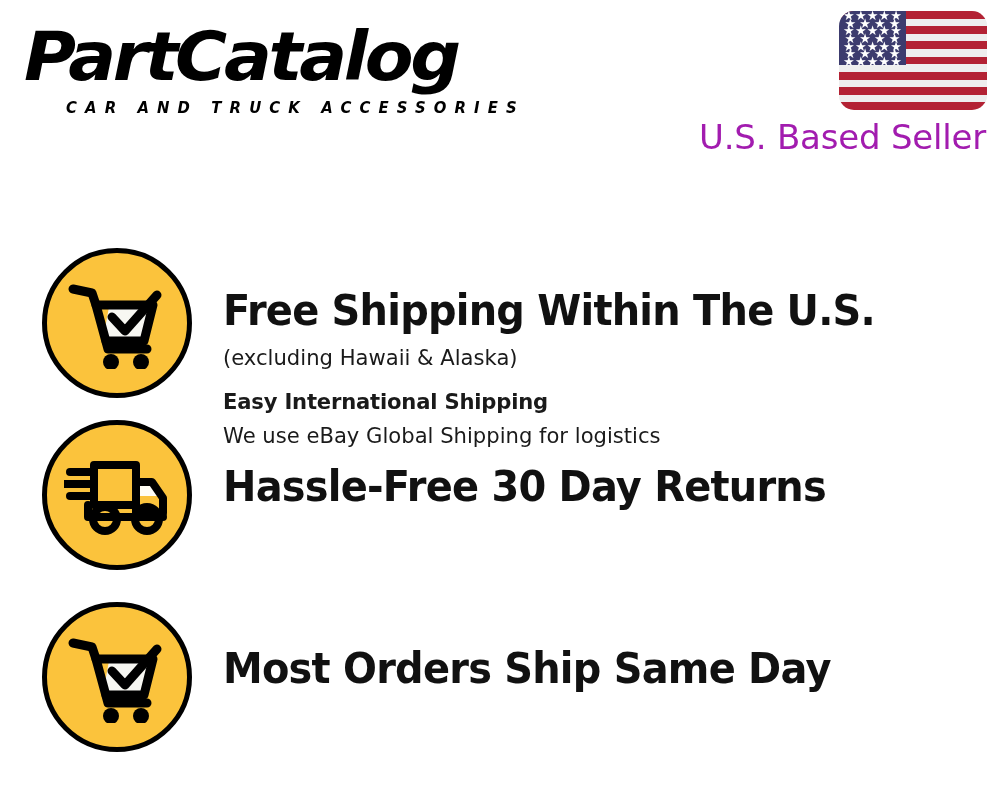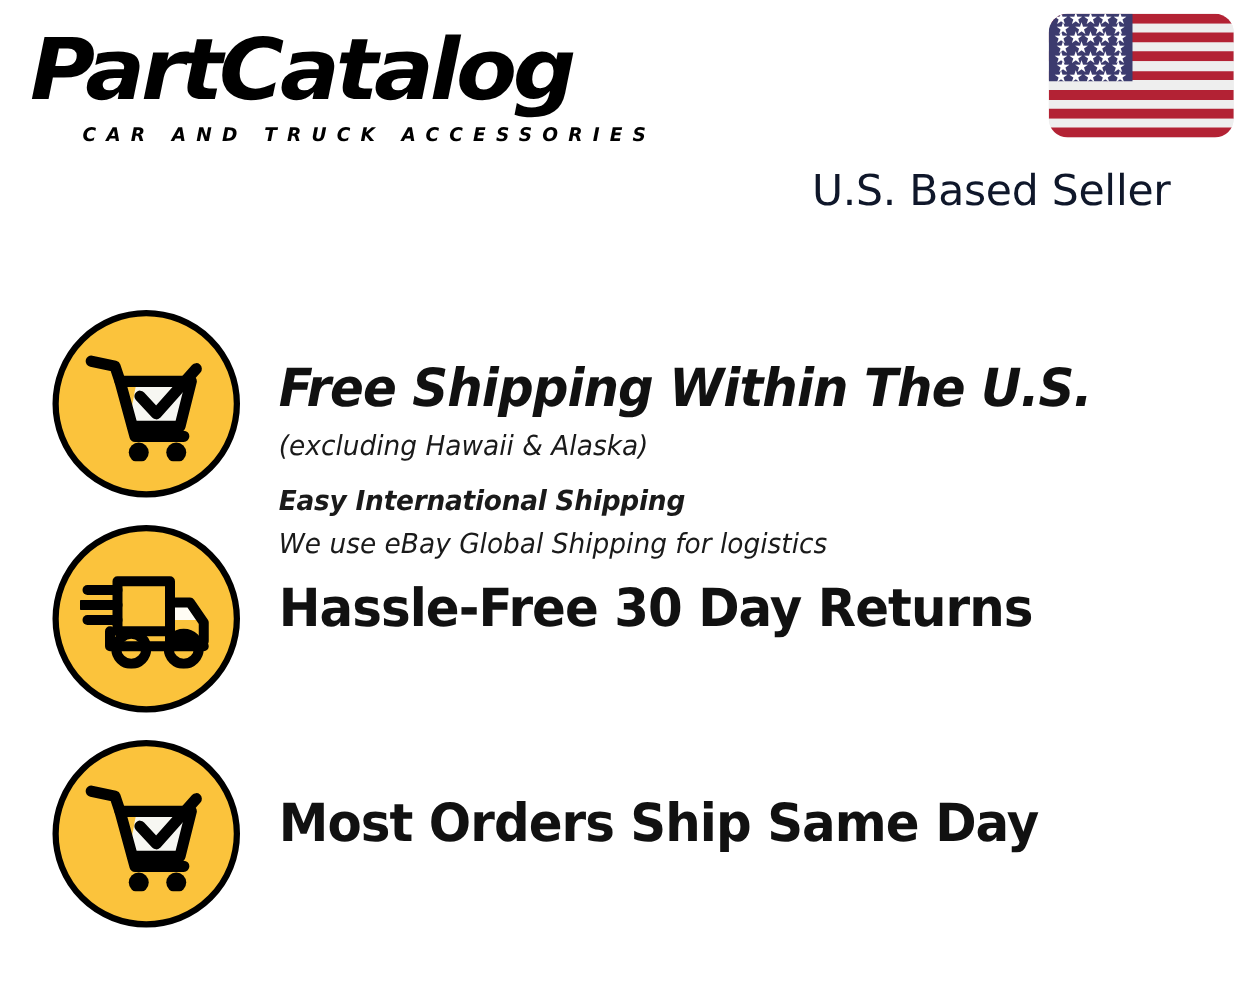--- a/index.html
+++ b/index.html
@@ -97,46 +97,45 @@
     font-size: 13px;
     line-height: 13px;
     transform: translate(-50%, -50%);
   }
 
   #seller-label {
     position: absolute;
     left: 600px;
     top: 117px;
     width: 386px;
-    text-align: center;
+    text-align: right;
     font-family: "DejaVu Sans", sans-serif;
     font-size: 34px;
     font-weight: 400;
     letter-spacing: -0.2px;
-    color: #0f172a;
-    white-space: nowrap;
-    margin-top: 16px;
+    color: #a21caf;
+    white-space: nowrap;
   }
 
   
   #features {
     position: absolute;
     left: 0;
     top: 175px;
     width: 1000px;
   }
   .feature-row {
     position: absolute;
     left: 0;
     width: 1000px;
     height: 172px;
   }
   .feature-row.row-0 { top: 63px; }
   .feature-row.row-1 { top: 235px; }
-  .feature-row.row-2 { top: 407px; }
+  .feature-row.row-2 { top: 417px; }
 
   .badge {
     position: absolute;
     left: 42px;
     top: 10px;
     width: 140px;
     height: 140px;
     border-radius: 50%;
     border: 5px solid #000000;
     background: #FBC33C;
@@ -148,21 +147,21 @@
     top: 50%;
     transform: translate(-50%, -50%);
   }
 
   .feature-text {
     position: absolute;
     left: 223px;
     top: 0;
     width: 740px;
   }
-  .feature-row.row-0 .feature-text { top: 48px; font-style: italic; }
+  .feature-row.row-0 .feature-text { top: 48px; }
   .feature-row.row-1 .feature-text { top: 52px; }
   .feature-row.row-2 .feature-text { top: 52px; }
 
   .feature-heading {
     font-family: "DejaVu Sans", sans-serif;
     font-size: 42px;
     font-weight: 700;
     letter-spacing: -0.8px;
     line-height: 50px;
     color: #111111;

